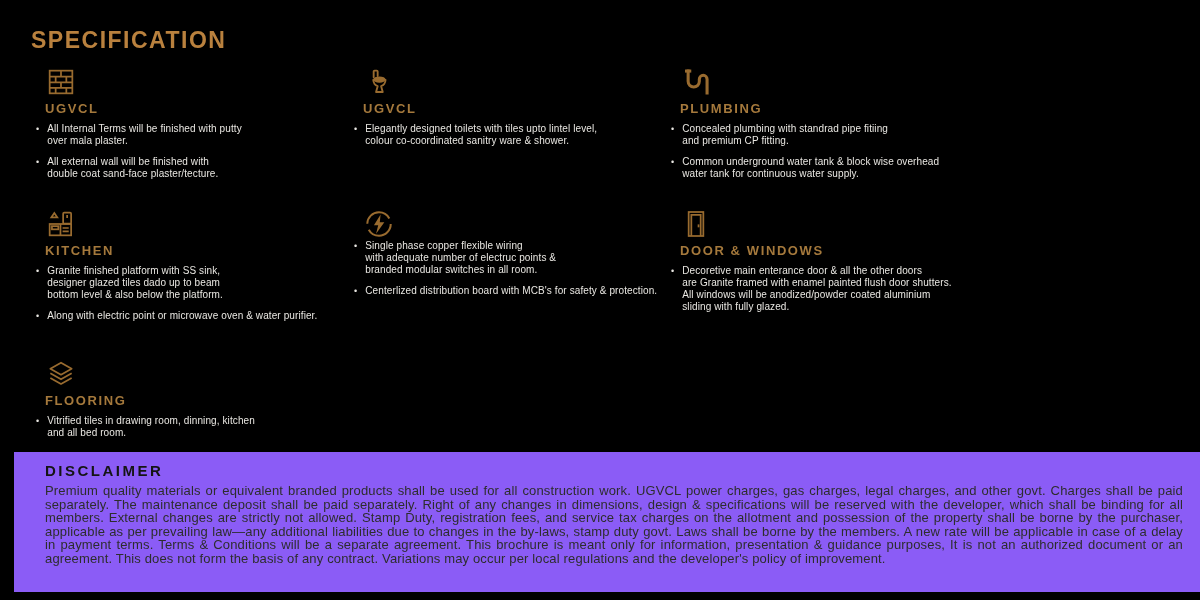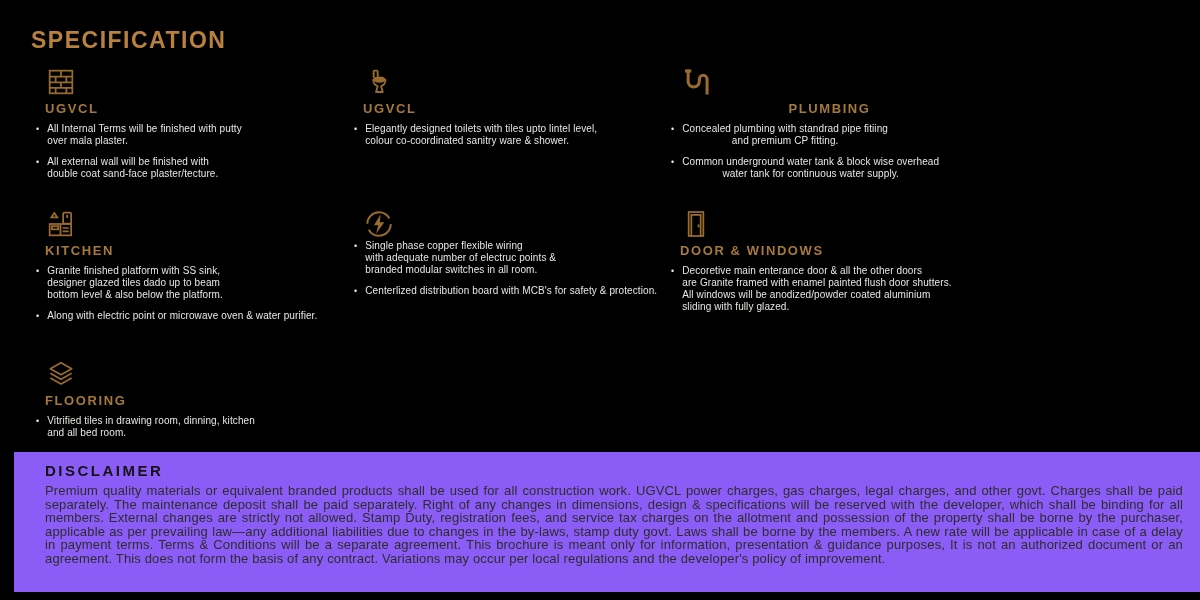--- a/index.html
+++ b/index.html
@@ -79,21 +79,21 @@
        <path d="M7.7 10.5c.2 2.4 1.6 4 3.3 4.6l-1.2 4.4h5l-1.2-4.4c1.7-.6 3.1-2.2 3.3-4.6"></path>
      </g>
           </svg>
         </span>
         <h2 class="sec-title">UGVCL</h2>
         <ul class="bullets">
           <li><span class="dot">•</span><span class="b-text">Elegantly designed toilets with tiles upto lintel level,
 colour co-coordinated sanitry ware &amp; shower.</span></li>
         </ul>
       </section>
-      <section class="spec-section" style="top: 66px; left: 667px; text-align: center;">
+      <section class="spec-section" style="top: 66px; left: 667px;">
         <span class="icon">
           <svg viewBox="0 0 24 24">
             <g fill="none" stroke="#996b2f" stroke-width="2.3" stroke-linecap="square">
        <path d="M4.9 3.8h2.4"></path>
        <path d="M6.1 3.8v7.7a4.2 4.2 0 0 0 8.4 0v-1.6a2.9 2.9 0 0 1 5.8 0v10.3"></path>
      </g>
           </svg>
         </span>
         <h2 class="sec-title">PLUMBING</h2>
         <ul class="bullets">

